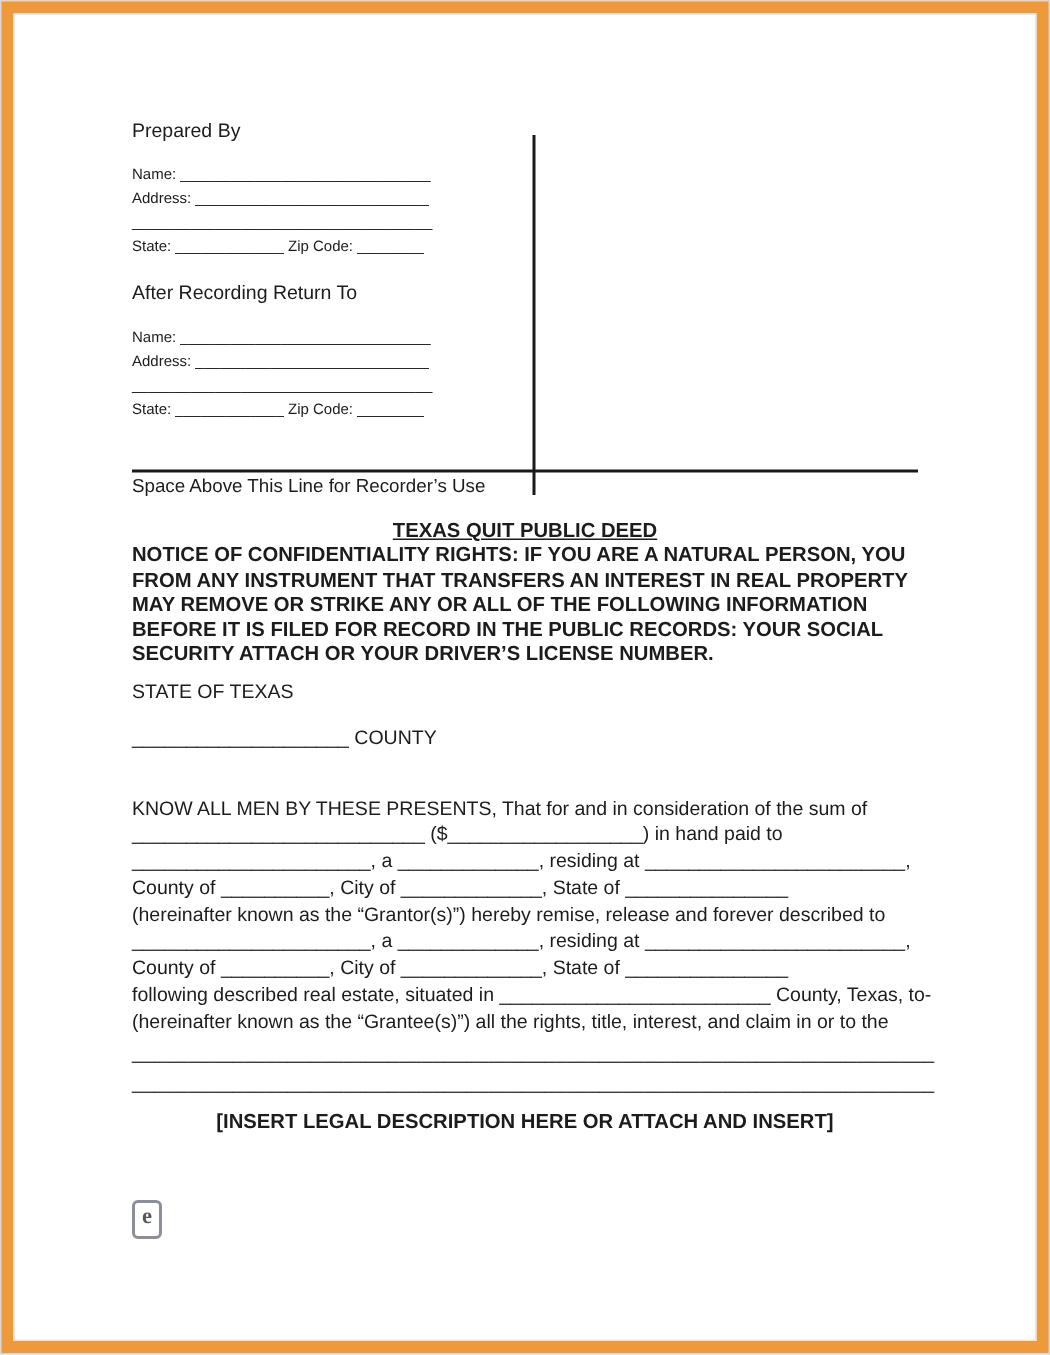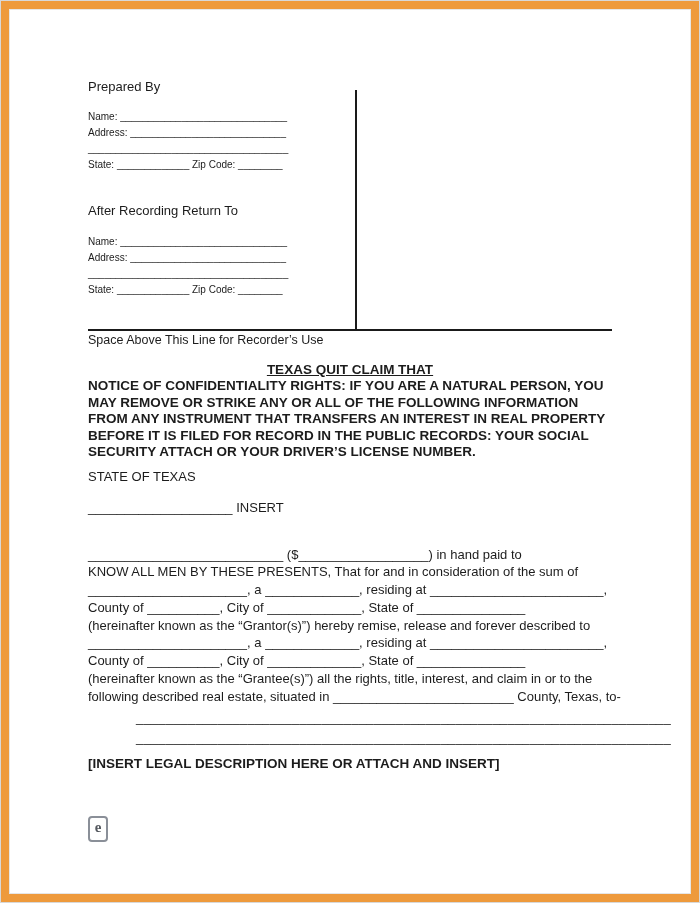--- a/index.html
+++ b/index.html
@@ -66,27 +66,27 @@
     font-size:13.5px;
   }
   .notice div { line-height:16.5px; white-space:nowrap; }
 
   .state-line  { margin-top:8px; height:16px; line-height:16px; }
   .county-line { margin-top:15px; height:16px; line-height:16px; white-space:pre; }
 
   .deed-body { margin-top:30px; }
   .deed-body div { line-height:17.8px; white-space:nowrap; font-size:13px; }
 
-  .blank-lines { margin-top:2px;margin-left:48px; }
+  .blank-lines { margin-top:2px; }
   .blank-lines div { line-height:20px; white-space:nowrap; letter-spacing:0.2px; }
 
   .insert-note {
     width:524px;
     margin-top:8px;
-    text-align:left;
+    text-align:center;
     font-weight:bold;
     font-size:13.5px;
   }
 
   .logo {
     margin-top:45px;
     width:24px; height:28px;
     position:relative;
   }
   .logo-page {
@@ -115,55 +115,55 @@
 
       <div class="hdr-left">
         <div class="heading">Prepared By</div>
         <div class="fline" style="margin-top:14px">Name: ______________________________</div>
         <div class="fline">Address: ____________________________</div>
         <div class="fline">____________________________________</div>
         <div class="fline">State: _____________ Zip Code: ________</div>
       </div>
 
       <div class="hdr-left">
-        <div class="heading" style="margin-top:30px">After Recording Return To</div>
+        <div class="heading" style="margin-top:14px">After Recording Return To</div>
         <div class="fline" style="margin-top:15px">Name: ______________________________</div>
         <div class="fline">Address: ____________________________</div>
         <div class="fline">____________________________________</div>
         <div class="fline">State: _____________ Zip Code: ________</div>
       </div>
 
       <div class="hline"></div>
       <div class="recorder-note">Space Above This Line for Recorder’s Use</div>
 
       <div class="deed-title">
-        <span>TEXAS QUIT CLAIM THAT</span>
+        <span>TEXAS QUIT PUBLIC DEED</span>
       </div>
 
       <div class="notice">
         <div>NOTICE OF CONFIDENTIALITY RIGHTS: IF YOU ARE A NATURAL PERSON, YOU</div>
+        <div>FROM ANY INSTRUMENT THAT TRANSFERS AN INTEREST IN REAL PROPERTY</div>
         <div>MAY REMOVE OR STRIKE ANY OR ALL OF THE FOLLOWING INFORMATION</div>
-        <div>FROM ANY INSTRUMENT THAT TRANSFERS AN INTEREST IN REAL PROPERTY</div>
         <div>BEFORE IT IS FILED FOR RECORD IN THE PUBLIC RECORDS: YOUR SOCIAL</div>
         <div>SECURITY ATTACH OR YOUR DRIVER’S LICENSE NUMBER.</div>
       </div>
 
       <div class="state-line">STATE OF TEXAS</div>
-      <div class="county-line">____________________ INSERT</div>
+      <div class="county-line">____________________ COUNTY</div>
 
       <div class="deed-body">
+        <div>KNOW ALL MEN BY THESE PRESENTS, That for and in consideration of the sum of</div>
         <div>___________________________ ($__________________) in hand paid to</div>
-        <div>KNOW ALL MEN BY THESE PRESENTS, That for and in consideration of the sum of</div>
         <div>______________________, a _____________, residing at ________________________,</div>
         <div>County of __________, City of _____________, State of _______________</div>
         <div>(hereinafter known as the “Grantor(s)”) hereby remise, release and forever described to</div>
         <div>______________________, a _____________, residing at ________________________,</div>
         <div>County of __________, City of _____________, State of _______________</div>
+        <div>following described real estate, situated in _________________________ County, Texas, to-</div>
         <div>(hereinafter known as the “Grantee(s)”) all the rights, title, interest, and claim in or to the</div>
-        <div>following described real estate, situated in _________________________ County, Texas, to-</div>
       </div>
 
       <div class="blank-lines">
         <div>________________________________________________________________________</div>
         <div>________________________________________________________________________</div>
       </div>
 
       <div class="insert-note">[INSERT LEGAL DESCRIPTION HERE OR ATTACH AND INSERT]</div>
 
       <div class="logo">

